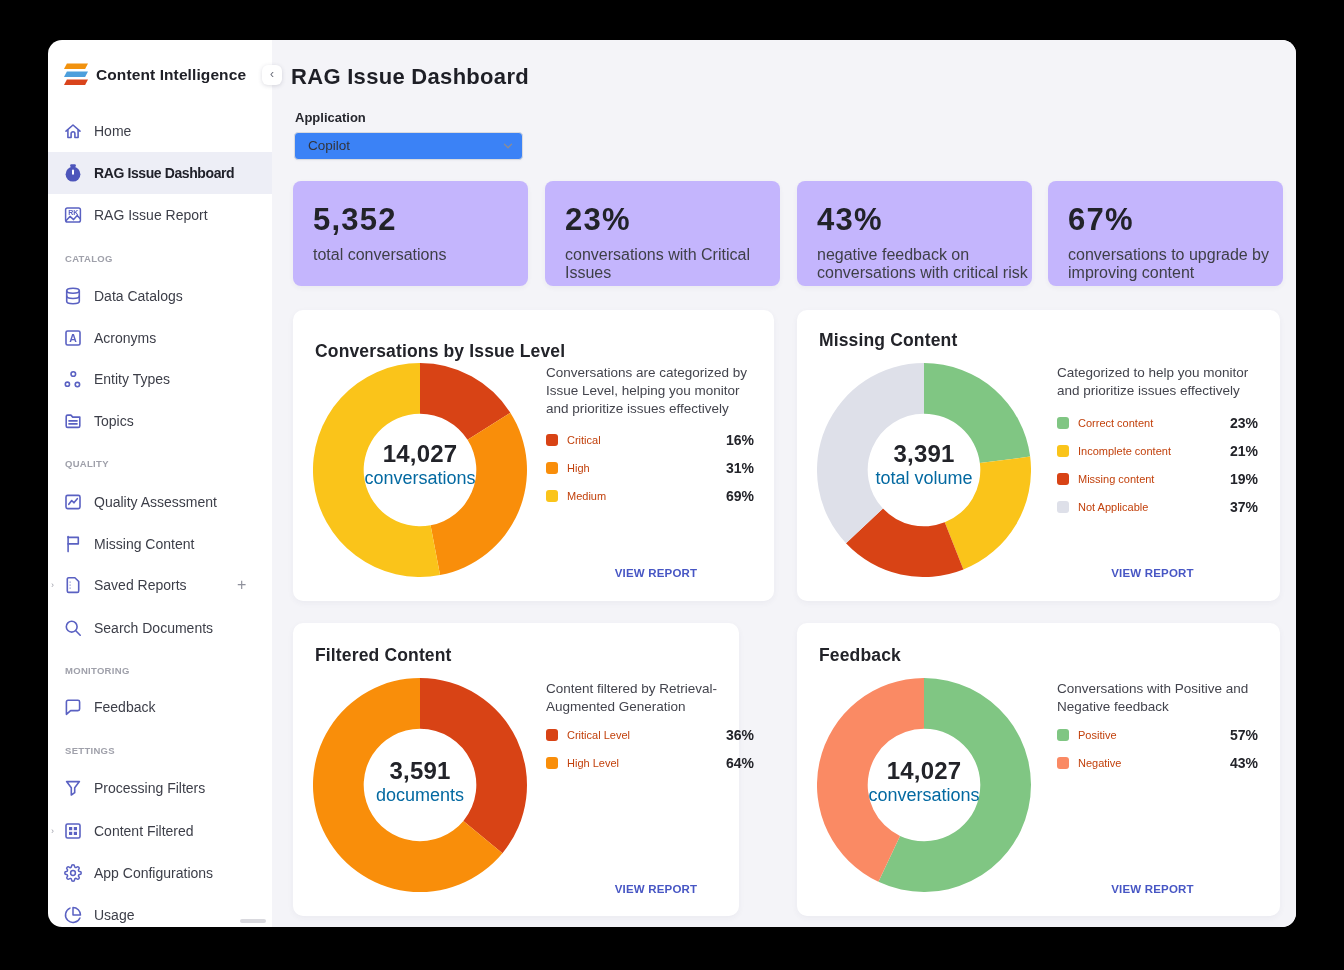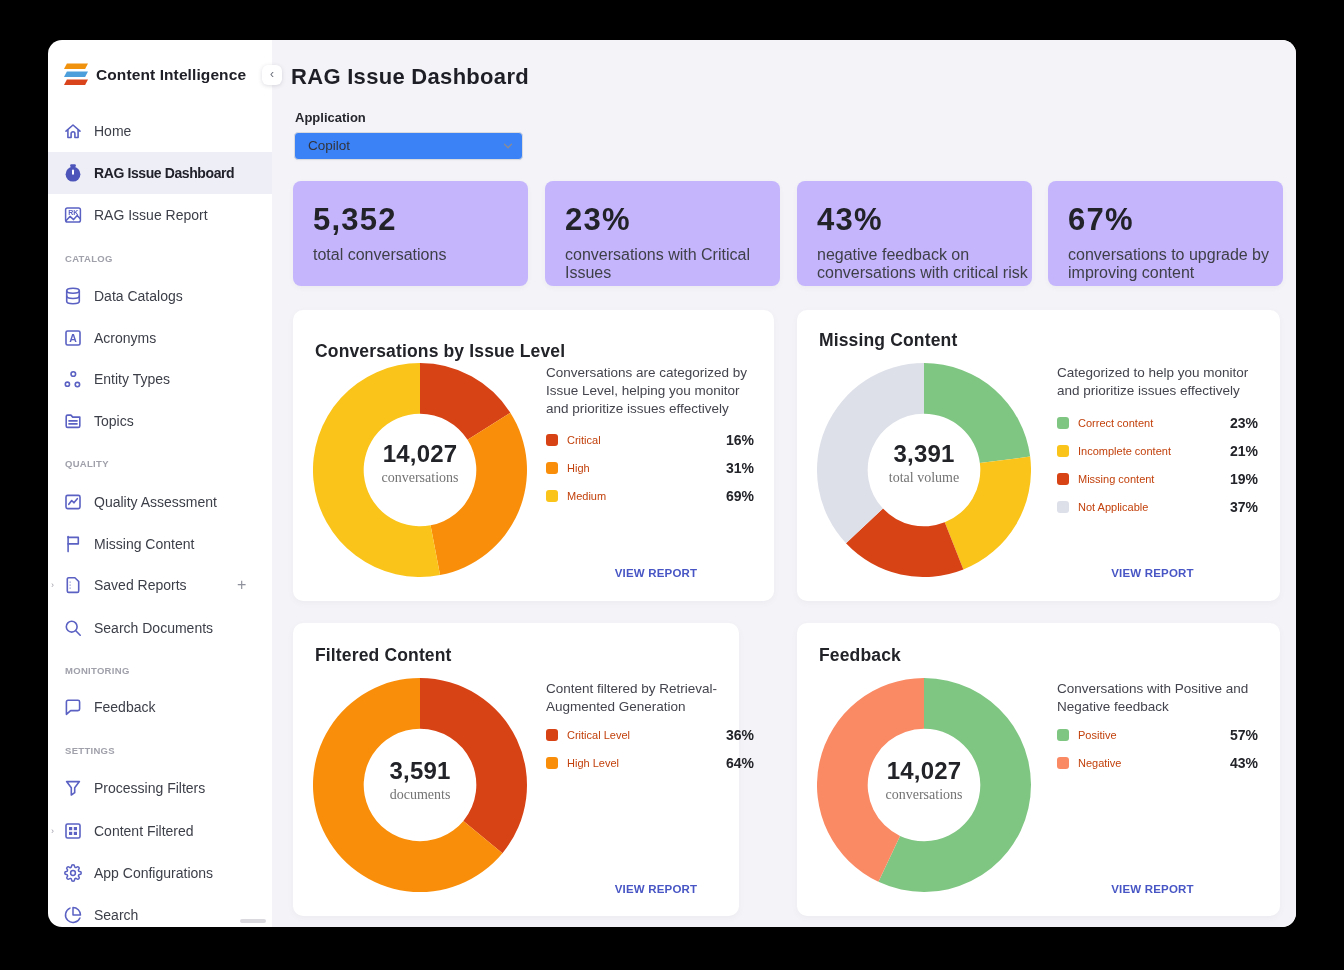--- a/index.html
+++ b/index.html
@@ -35,21 +35,21 @@
   .stat .num { position:absolute; left:20px; top:24px; font-size:31px; line-height:30px;
     font-weight:bold; color:#222329; letter-spacing:1.2px; }
   .stat .des { position:absolute; left:20px; top:65px; font-size:16px; line-height:17.5px; color:#3e3f47; }
   .card { position:absolute; background:#fff; border-radius:10px;
     box-shadow:0 2px 6px rgba(50,55,90,.05); }
   .card h2 { position:absolute; left:22px; font-size:17.5px; line-height:22px;
     color:#222329; letter-spacing:0.15px; white-space:nowrap; }
   .card svg.donut { position:absolute; }
   .ctext { position:absolute; text-align:center; }
   .ctext .n { font-size:24px; line-height:28px; font-weight:bold; color:#222329; letter-spacing:0.2px; }
-  .ctext .l { font-size:14px; line-height:16px; color:#737373; margin-top:2px;font-family:Liberation Serif, serif; }
+  .ctext .l { font-size:18px; line-height:16px; color:#0369a1; margin-top:2px; }
   .desc { position:absolute; font-size:13.5px; line-height:18.1px; color:#43444d; }
   .lrow { position:absolute; height:28px; }
   .lrow .sw { position:absolute; left:0; top:8px; width:12px; height:12px; border-radius:3px; }
   .lrow .ll { position:absolute; left:21px; top:0; line-height:28px; font-size:11px; color:#c2410c; }
   .lrow .lp { position:absolute; right:0; top:0; line-height:28px; font-size:14px;
     font-weight:bold; color:#23242a; }
   .view { position:absolute; text-align:center; font-size:11.5px; line-height:14px;
     font-weight:bold; color:#4756c4; letter-spacing:0.2px; }
   .sbar { position:absolute; left:192px; top:879px; width:26px; height:4px; background:#d9d9de; border-radius:2px; }
 </style>
@@ -182,21 +182,21 @@
           <circle cx="12" cy="12" r="3.2"></circle>
           <path d="M19.4 15a1.65 1.65 0 0 0 .33 1.82l.06.06a2 2 0 1 1-2.83 2.83l-.06-.06a1.65 1.65 0 0 0-1.82-.33 1.65 1.65 0 0 0-1 1.51V21a2 2 0 1 1-4 0v-.09A1.65 1.65 0 0 0 9 19.4a1.65 1.65 0 0 0-1.82.33l-.06.06a2 2 0 1 1-2.83-2.83l.06-.06a1.65 1.65 0 0 0 .33-1.82 1.65 1.65 0 0 0-1.51-1H3a2 2 0 1 1 0-4h.09A1.65 1.65 0 0 0 4.6 9a1.65 1.65 0 0 0-.33-1.82l-.06-.06a2 2 0 1 1 2.83-2.83l.06.06a1.65 1.65 0 0 0 1.82.33H9a1.65 1.65 0 0 0 1-1.51V3a2 2 0 1 1 4 0v.09a1.65 1.65 0 0 0 1 1.51 1.65 1.65 0 0 0 1.82-.33l.06-.06a2 2 0 1 1 2.83 2.83l-.06.06a1.65 1.65 0 0 0-.33 1.82V9a1.65 1.65 0 0 0 1.51 1H21a2 2 0 1 1 0 4h-.09a1.65 1.65 0 0 0-1.51 1z"></path>
         </svg>
         <span class="lb">App Configurations</span>
       </div>
     <div class="navitem" style="top:854px">
         <svg width="18" height="18" viewBox="0 0 24 24" fill="none" stroke="#5a61c2" stroke-width="2" stroke-linecap="round" stroke-linejoin="round">
           <path d="M21.21 15.89A10 10 0 1 1 8 2.83"></path>
           <path d="M22 12A10 10 0 0 0 12 2v10z"></path>
         </svg>
-        <span class="lb">Search</span>
+        <span class="lb">Usage</span>
       </div>
     <div class="sbar"></div>
   </div>
   <h1>RAG Issue Dashboard</h1>
   <div class="applab">Application</div>
   <div id="select">
       <span class="val">Copilot</span>
       <svg style="position:absolute;right:9px;top:9px" width="10" height="8" viewBox="0 0 10 8" fill="none" stroke="#8a8c96" stroke-width="1.3" stroke-linecap="round">
         <polyline points="1.5,2.2 5,5.8 8.5,2.2"></polyline>
       </svg>

